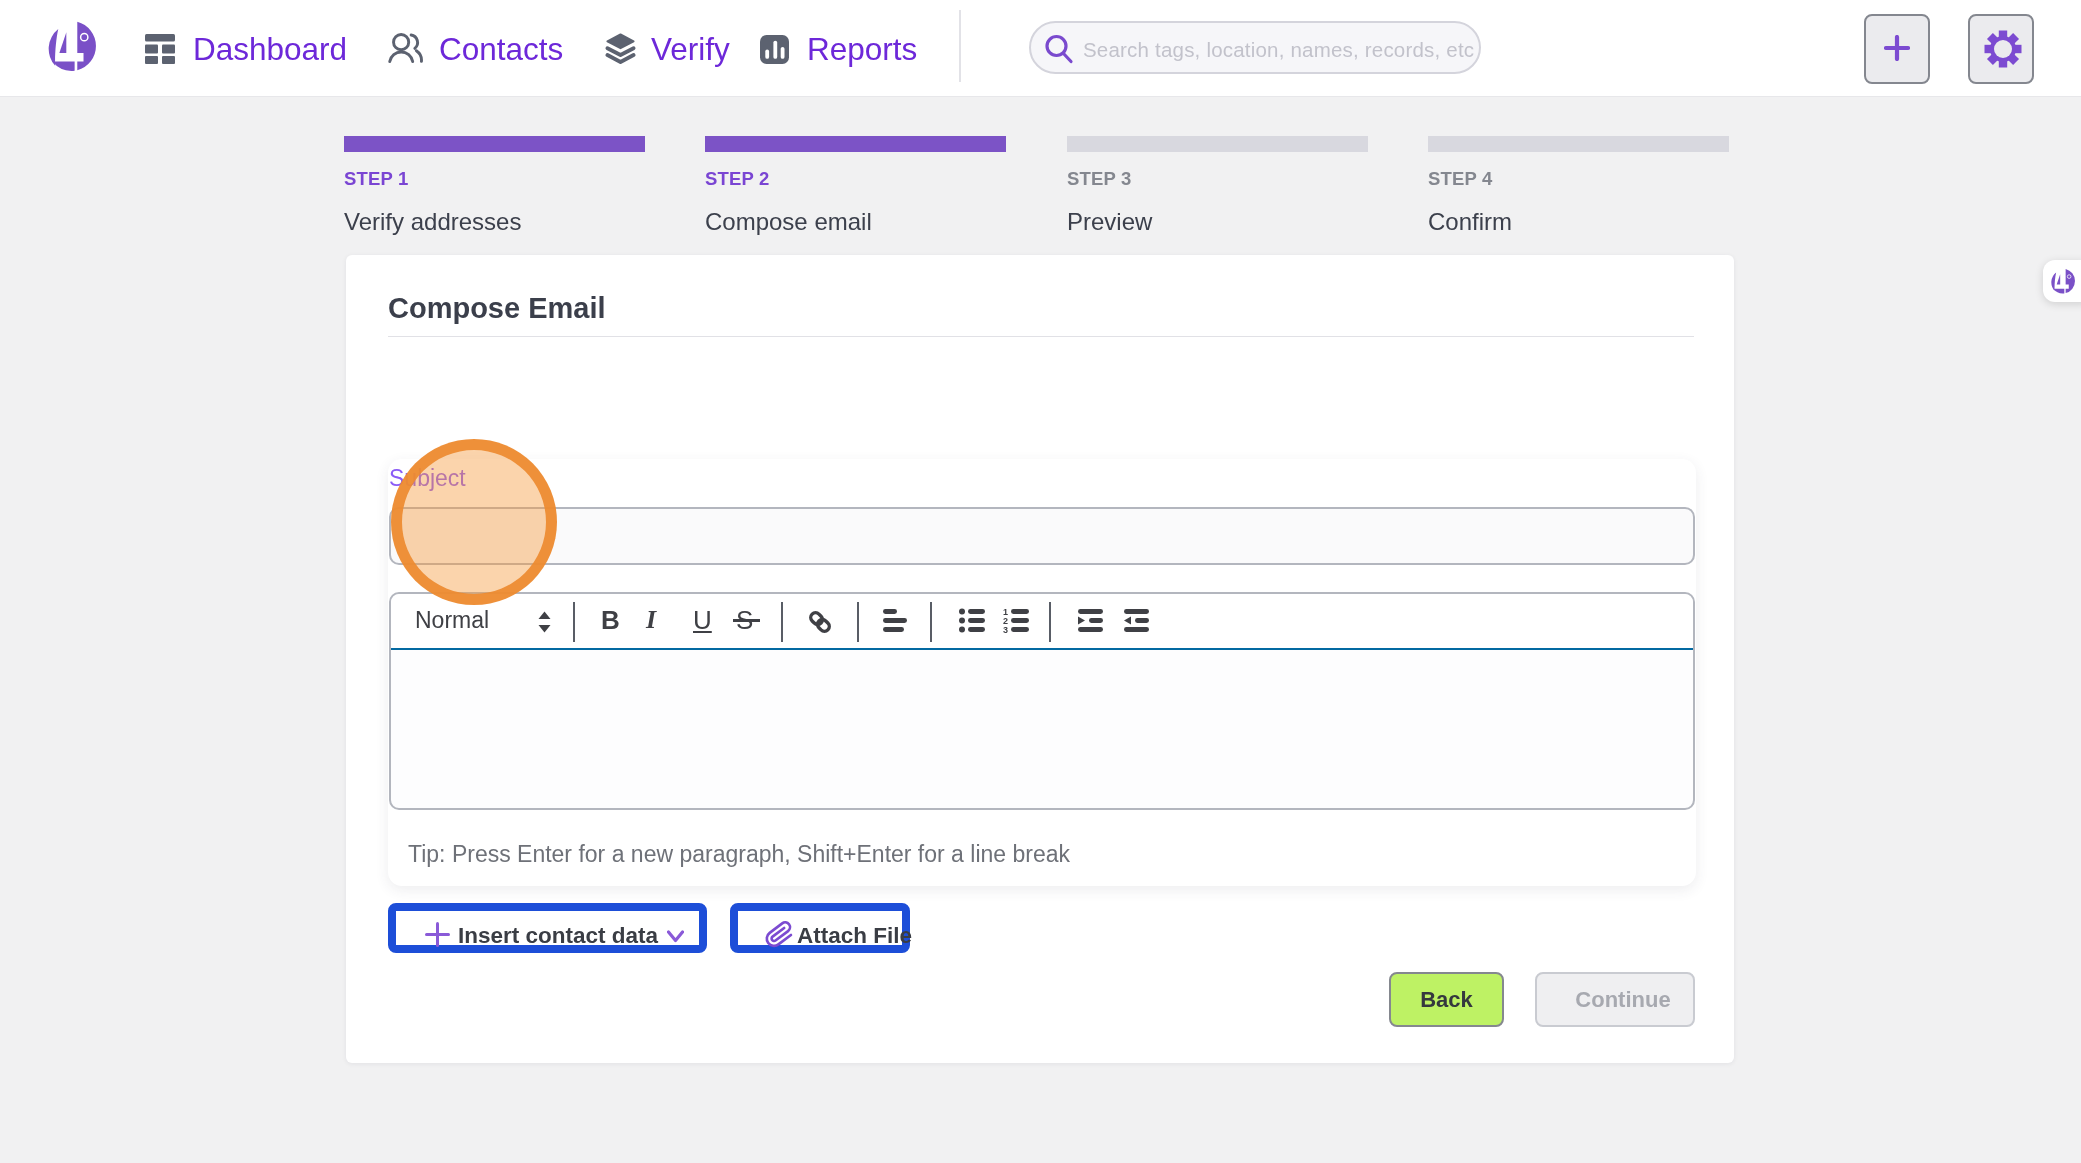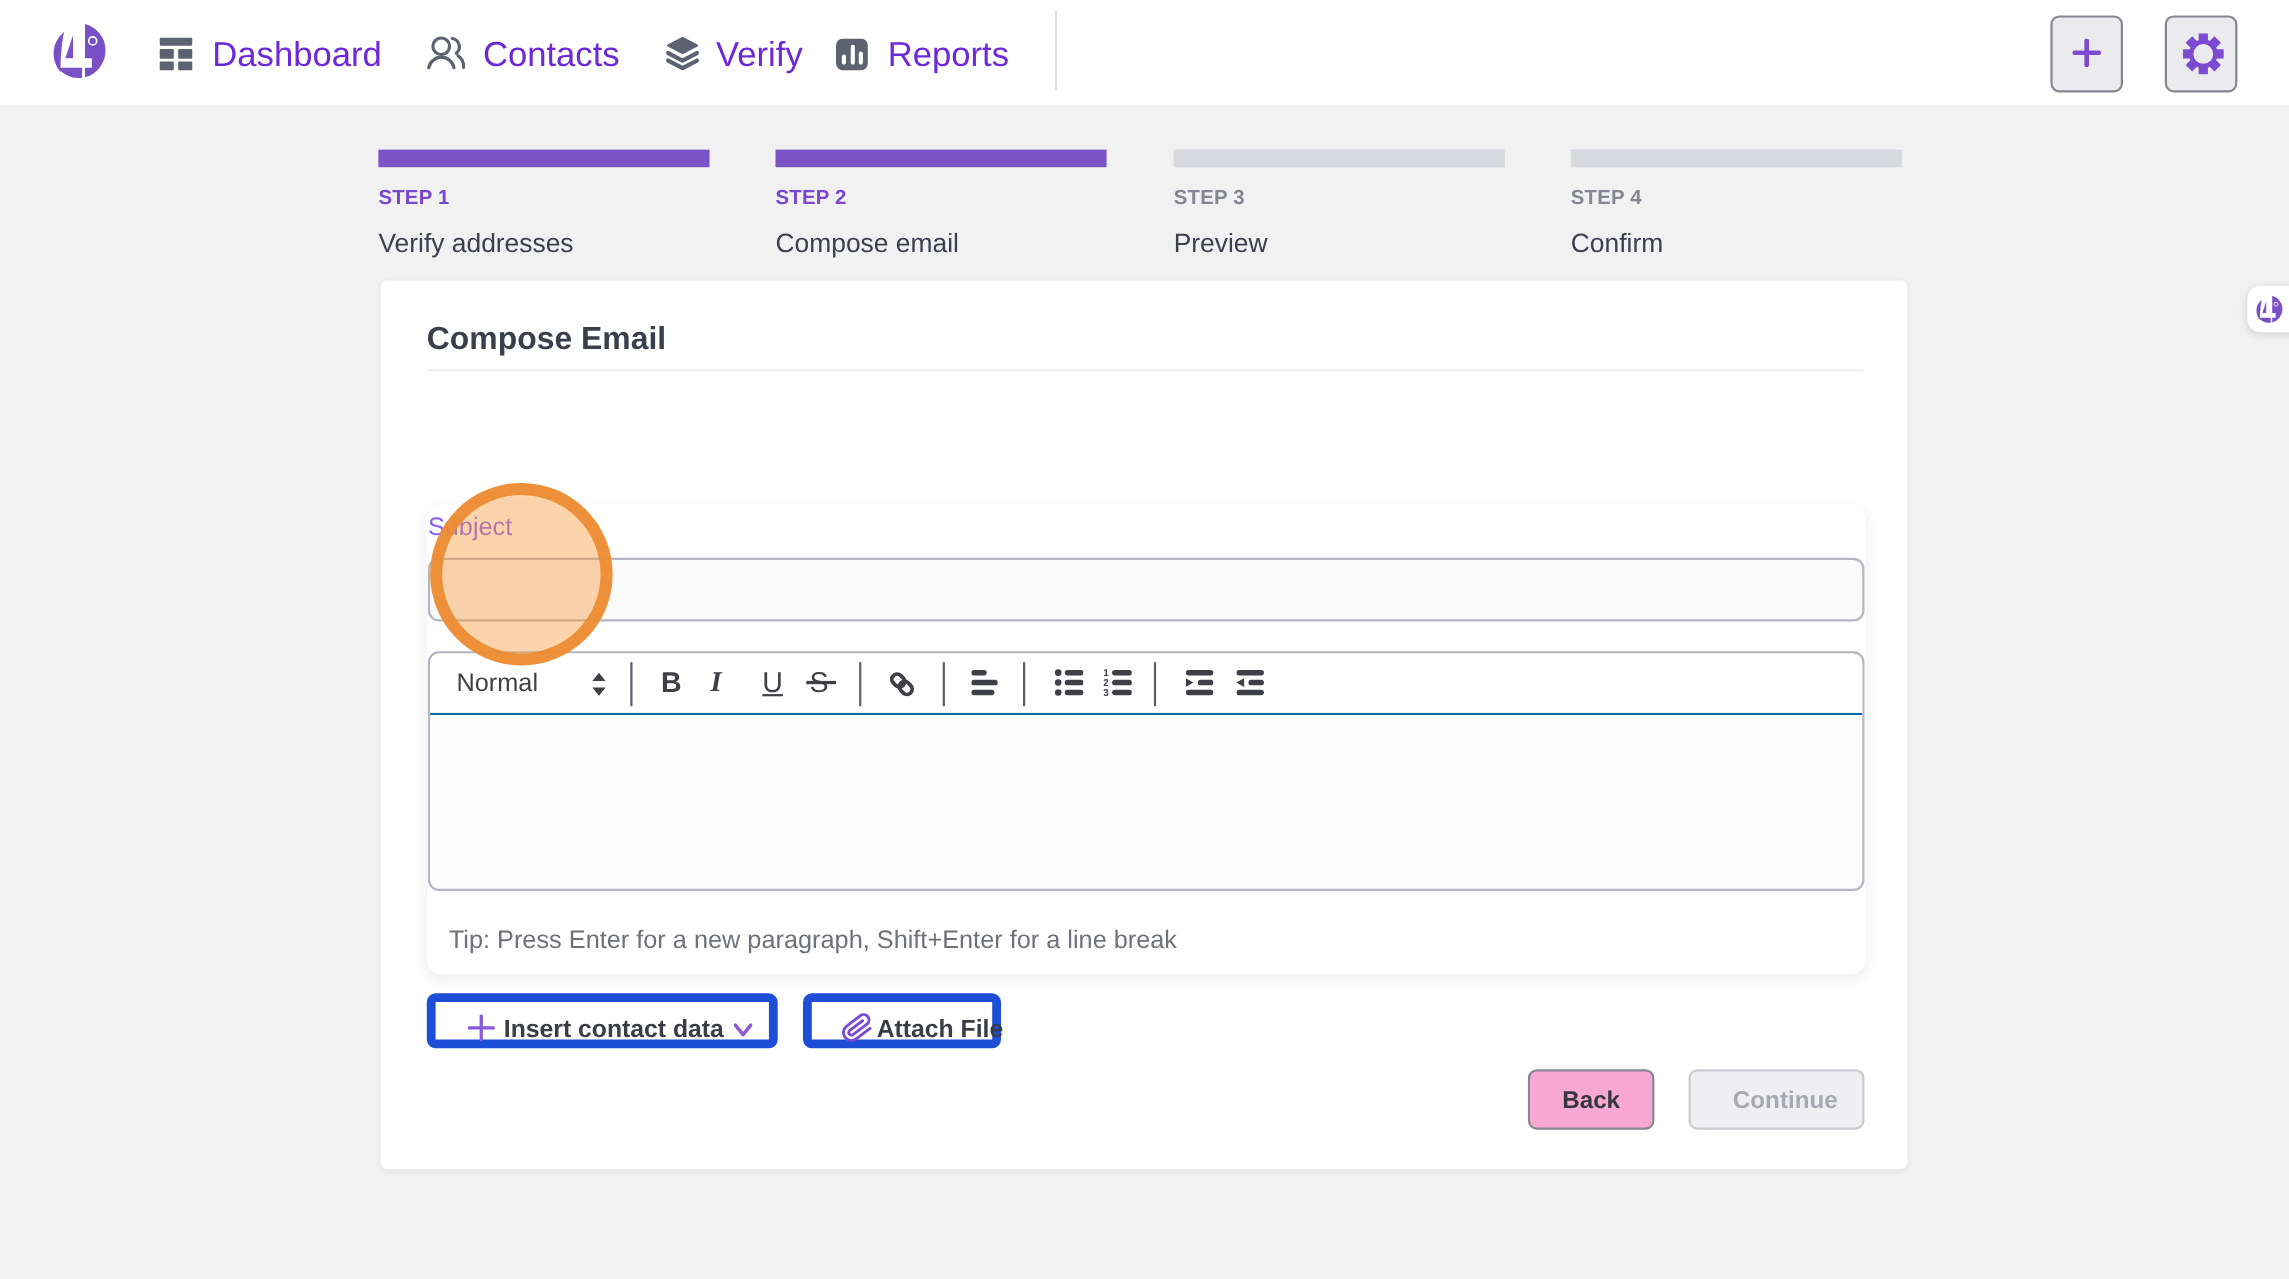--- a/index.html
+++ b/index.html
@@ -37,21 +37,21 @@
   #sublab { position:absolute; left:1px; top:6px; font-size:23px; color:#8b5cf6; }
   #subinp { position:absolute; left:1px; top:48px; width:1306px; height:58px; border:2px solid #b3b6be; border-radius:10px; background:#fafafb; }
   #editor { position:absolute; left:1px; top:133px; width:1306px; height:218px; border:2px solid #b3b6be; border-radius:10px; background:#fdfdfe; }
   #toolbar { position:absolute; left:0; top:0; width:1302px; height:56px; border-bottom:2px solid #0369a1; background:#fff; border-radius:9px 9px 0 0; }
   .tsep { position:absolute; top:8px; width:2px; height:40px; background:#595d66; }
   .titem { position:absolute; color:#3f4045; }
   #tip { position:absolute; left:20px; top:382px; font-size:23px; color:#6e7178; }
 
   
   .btn { position:absolute; background:#fff; border:8px solid #1d4ed8; border-radius:8px; white-space:nowrap; }
-  #backbtn { position:absolute; left:1043px; top:717px; width:115px; height:55px; background:#f9a8d4; border:2px solid #85888f; border-radius:8px; text-align:center; line-height:51px; font-size:22px; font-weight:bold; color:#35383e; }
+  #backbtn { position:absolute; left:1043px; top:717px; width:115px; height:55px; background:#bef264; border:2px solid #85888f; border-radius:8px; text-align:center; line-height:51px; font-size:22px; font-weight:bold; color:#35383e; }
   #contbtn { left:1189px; top:717px; width:160px; height:55px; background:#efeff1; border:2px solid #c9cbd1; border-radius:8px; text-align:center; line-height:51px; font-size:22px; font-weight:bold; color:#a7a9b0; position:absolute;padding-left:16px; }
 
   
   #clickring { position:absolute; left:391px; top:439px; width:166px; height:166px; border-radius:50%; border:11px solid rgba(237,138,48,0.92); background:rgba(246,152,57,0.42); z-index:50; }
 
   
   #rwidget { position:absolute; left:2043px; top:260px; width:50px; height:42px; background:#fff; border-radius:12px; box-shadow:0 2px 8px rgba(0,0,0,0.14); }
 </style>
 </head>
 <body>
@@ -96,20 +96,27 @@
   <svg class="abs" style="left:760px; top:35px;" width="29" height="29" viewBox="0 0 29 29">
     <rect x="0" y="0" width="29" height="29" rx="6.5" fill="#5c6270"></rect>
     <rect x="5.3" y="14.6" width="3.8" height="9.2" rx="1.9" fill="#fff"></rect>
     <rect x="13.4" y="5.7" width="3.8" height="18.1" rx="1.9" fill="#fff"></rect>
     <rect x="20.7" y="11.9" width="3.8" height="11.9" rx="1.9" fill="#fff"></rect>
   </svg>
   <div class="navtext" style="left:807px;">Reports</div>
 
   <div id="navdiv"></div>
 
+  <div id="search">
+    <svg class="abs" style="left:13px; top:11px;" width="30" height="30" viewBox="0 0 30 30" fill="none" stroke="#7a4ace" stroke-width="3.2" stroke-linecap="round">
+      <circle cx="12.5" cy="12" r="9.5"></circle>
+      <line x1="19.5" y1="19.5" x2="27" y2="27.5"></line>
+    </svg>
+    <div class="ph">Search tags, location, names, records, etc</div>
+  </div>
 
   <div class="topbtn" style="left:1864px;">
     <svg class="abs" style="left:18px; top:19px;" width="26" height="26" viewBox="0 0 26 26" fill="none" stroke="#7c4bd1" stroke-width="4.2" stroke-linecap="round">
       <line x1="13" y1="2" x2="13" y2="24"></line>
       <line x1="2" y1="13" x2="24" y2="13"></line>
     </svg>
   </div>
   <div class="topbtn" style="left:1968px;">
     <svg class="abs" style="left:14px; top:13px;" width="38" height="40" viewBox="0 0 38 40">
       <g fill="#7c4bd1">

